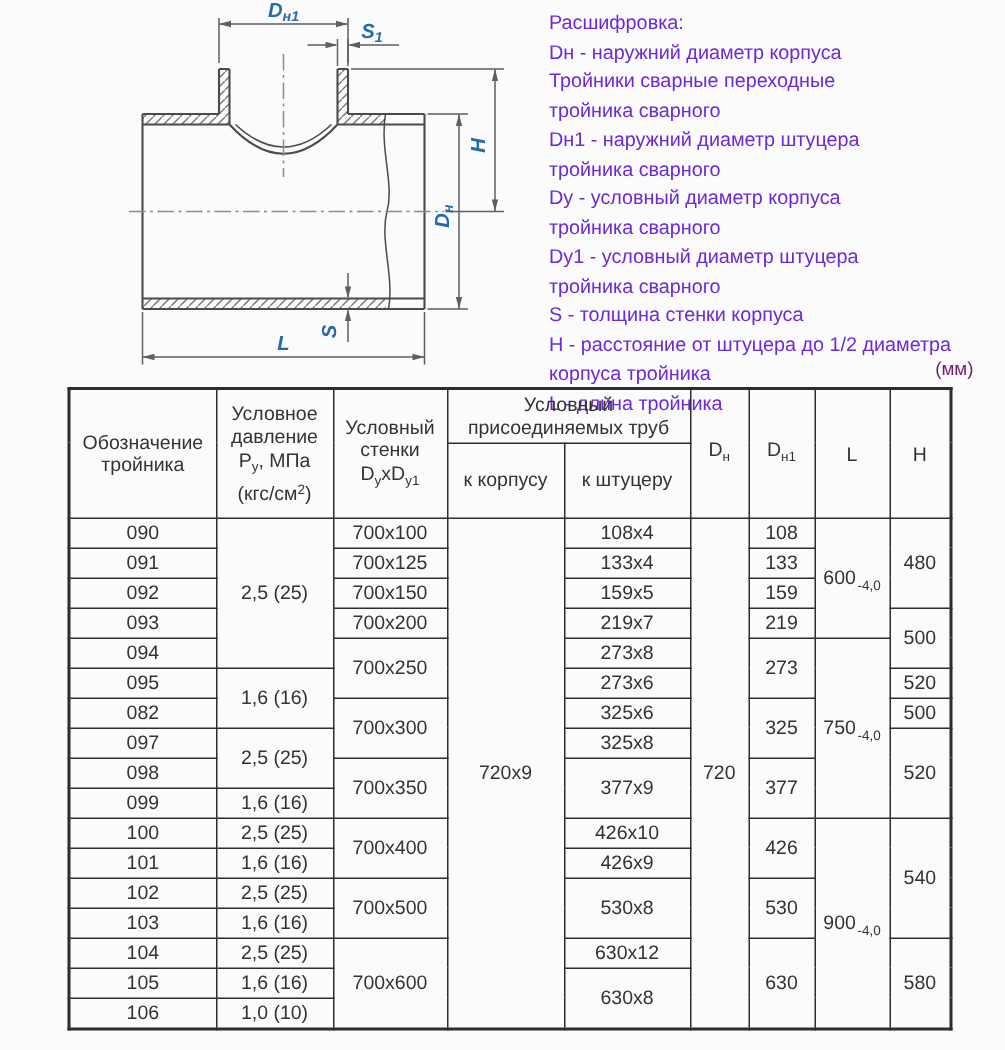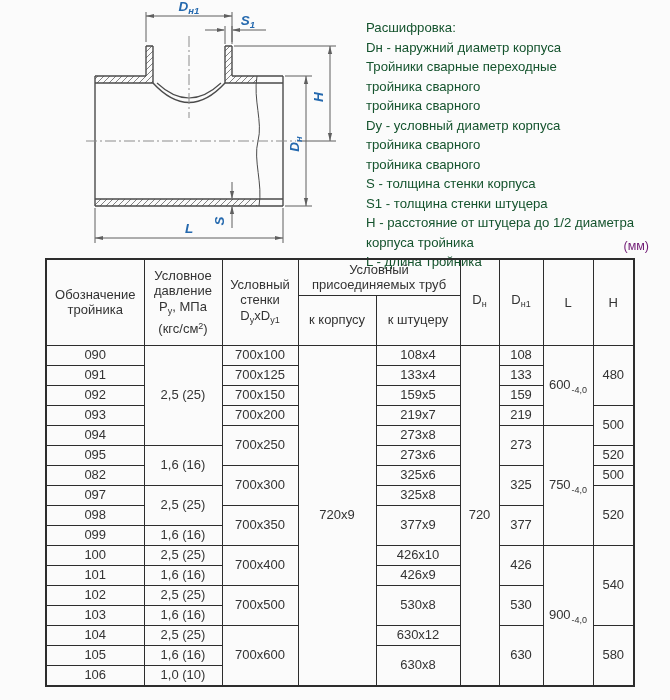--- a/index.html
+++ b/index.html
@@ -16,22 +16,22 @@
   svg .dimfill { fill:#5f5f5f; stroke:none; }
   svg .center  { stroke:#8d8d8d; stroke-width:1; fill:none; stroke-dasharray:11 3 2 3; }
   svg .break   { stroke:#4b4b4b; stroke-width:1; fill:none; }
   svg text.dim-label {
     fill:#2569ae; font-style:italic; font-weight:bold; font-size:13.5px;
     font-family:"Liberation Sans","DejaVu Sans",sans-serif;
   }
   svg tspan.sub { font-size:9.5px; }
 
   .legend {
-    position:absolute; left:366px; top:18px; width:302px;
-    font-size:13.2px; line-height:19.5px; color:#14532d;
+    position:absolute; left:366px; top:5px; width:302px;
+    font-size:13.2px; line-height:19.5px; color:#6d28d9;
   }
   .legend div { white-space:nowrap; }
 
   .unit-label { position:absolute; top:239px; right:21px; font-size:12.5px; color:#701a75; }
 
   table.spec {
     position:absolute; left:45px; top:258px; width:588px;
     border-collapse:collapse; table-layout:fixed;
     font-size:13px; color:#333; border:2.2px solid #2d2d2d;
   }
@@ -116,26 +116,27 @@
   <text class="dim-label" x="224" y="221" text-anchor="middle" transform="rotate(-90 224 221)"><tspan>S</tspan></text>
   <text class="dim-label" x="189" y="233" text-anchor="middle"><tspan>L</tspan></text>
 </svg>
 
 <div class="legend">
   <div>Расшифровка:</div>
   <div>
       <div>Dн - наружний диаметр корпуса</div>
       <div>Тройники сварные переходные</div>
       <div>тройника сварного</div>
+      <div>Dн1 - наружний диаметр штуцера</div>
       <div>тройника сварного</div>
       <div>Dy - условный диаметр корпуса</div>
       <div>тройника сварного</div>
+      <div>Dy1 - условный диаметр штуцера</div>
       <div>тройника сварного</div>
       <div>S - толщина стенки корпуса</div>
-      <div>S1 - толщина стенки штуцера</div>
       <div>H - расстояние от штуцера до 1/2 диаметра</div>
       <div>корпуса тройника</div>
       <div>L - длина тройника</div>
     </div>
 </div>
 
 <div class="unit-label">(мм)</div>
 
 <table class="spec">
   <colgroup>

